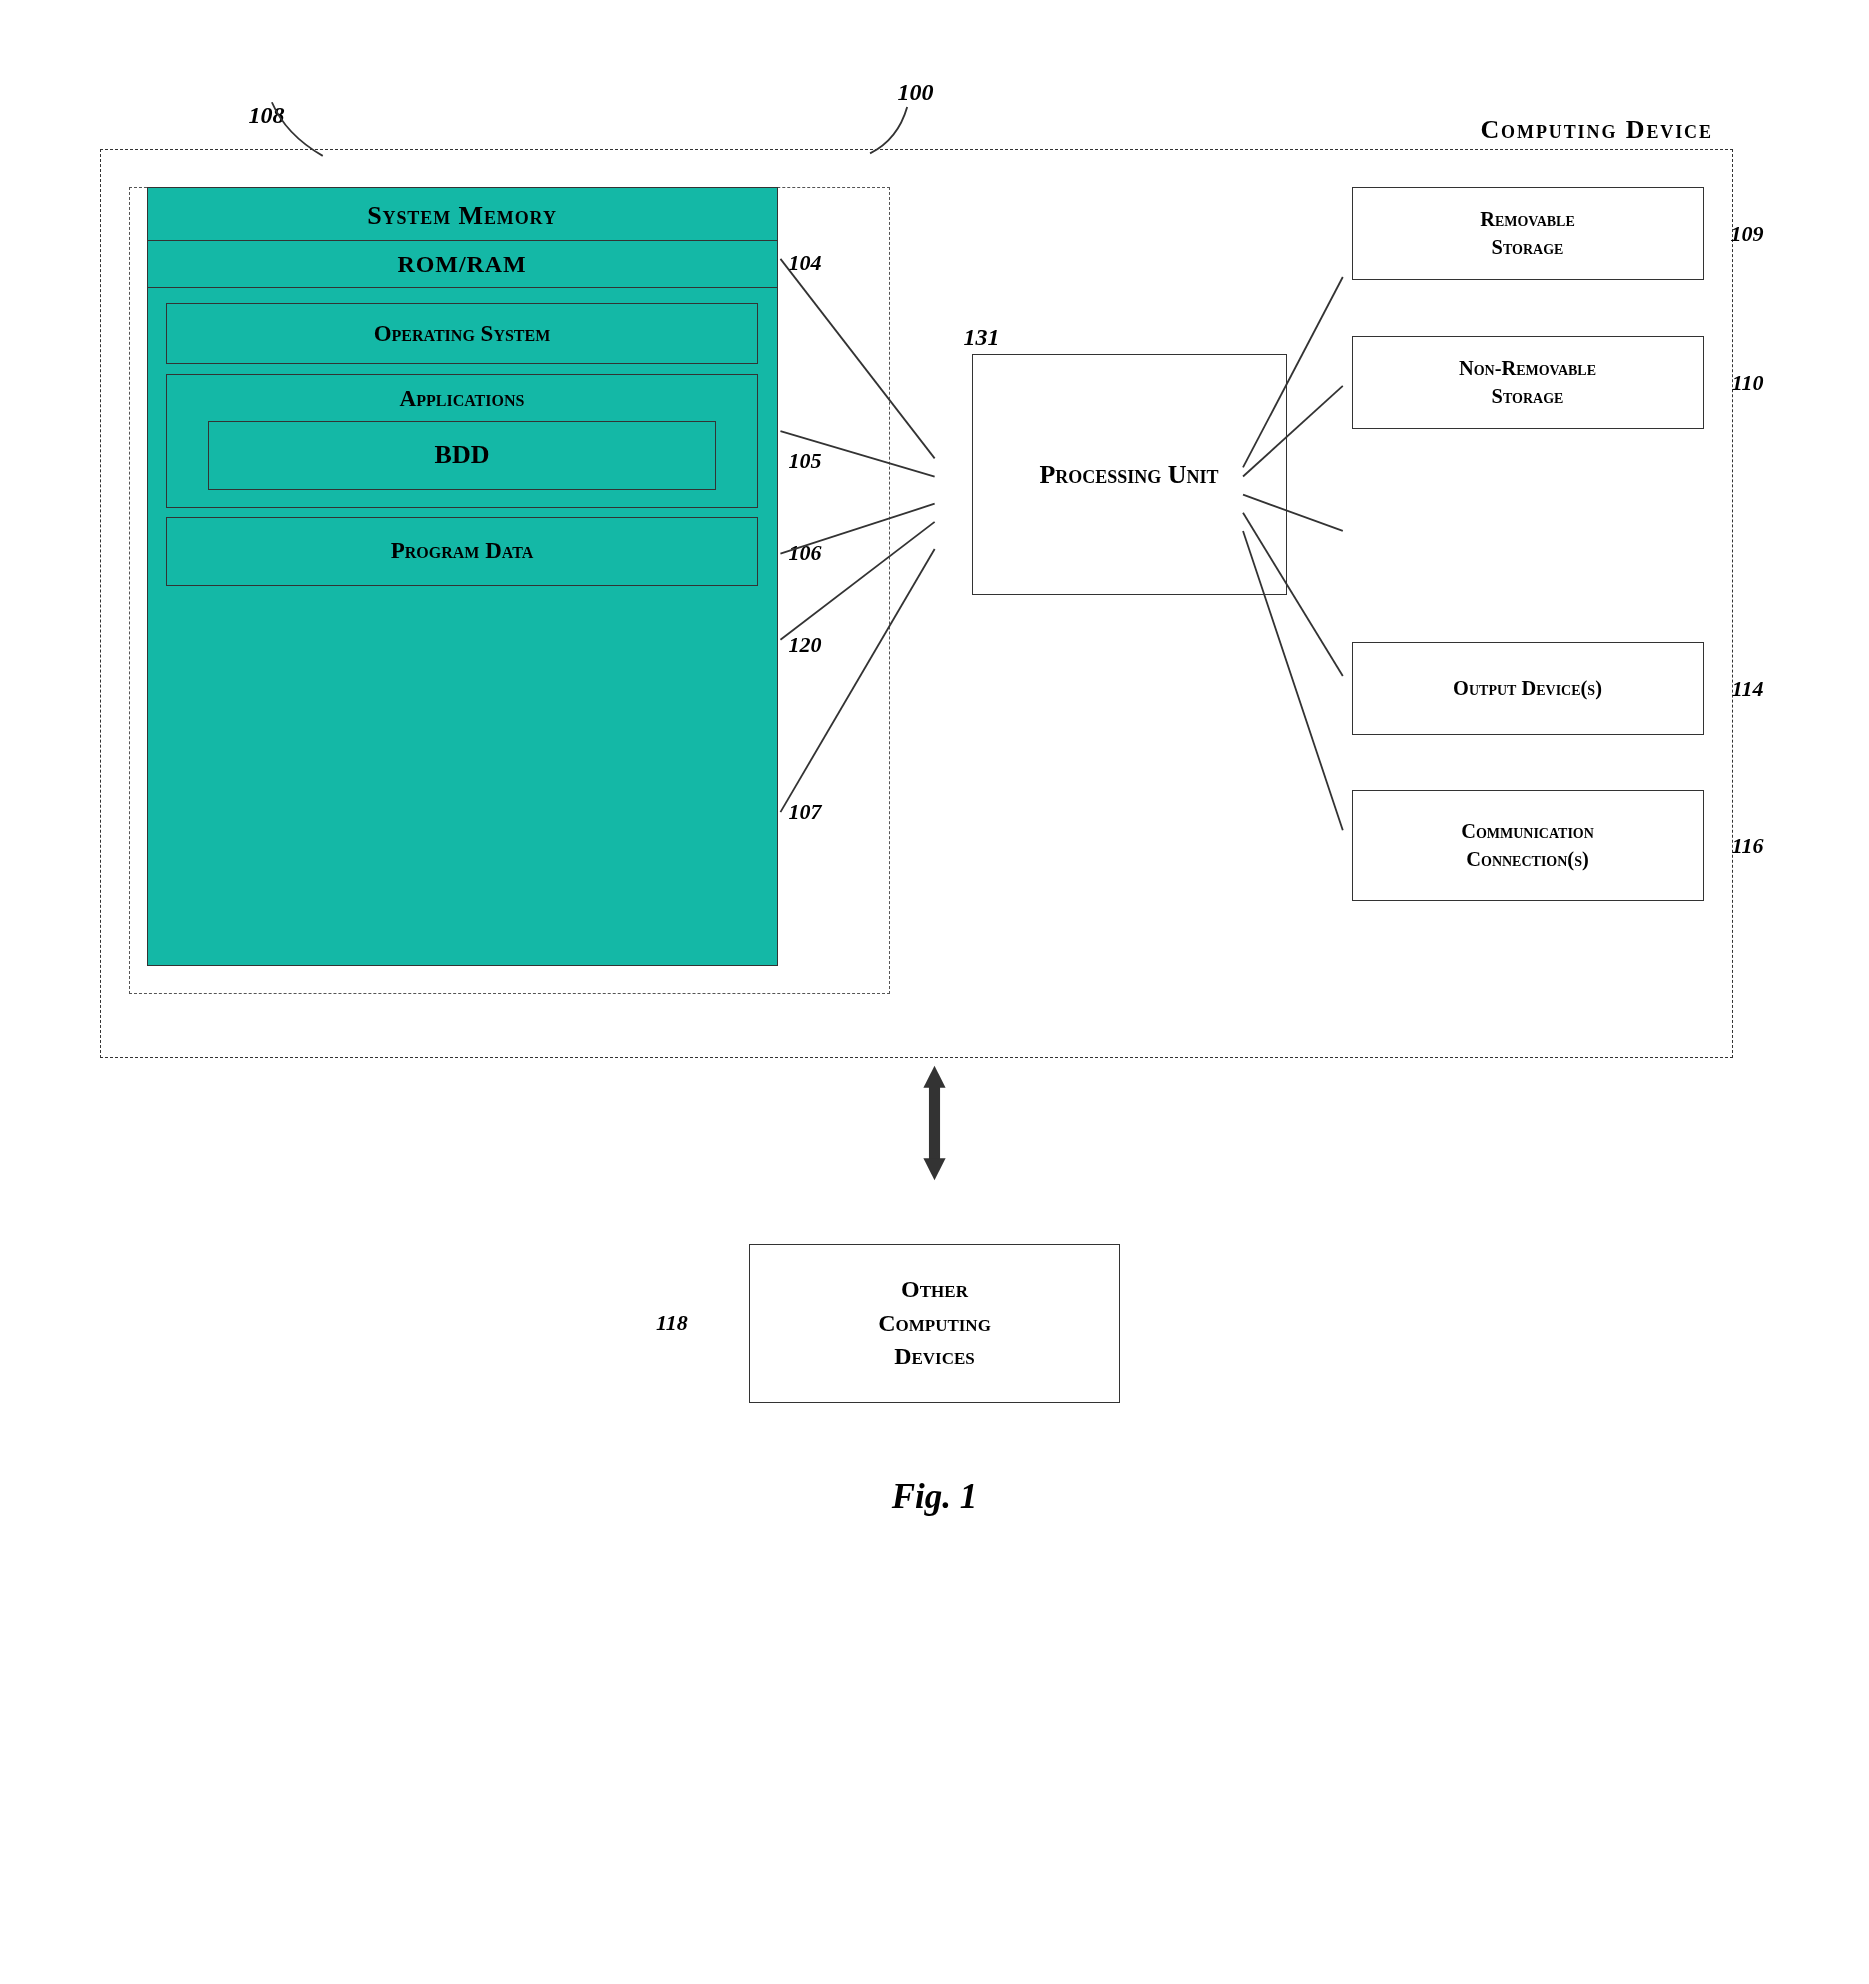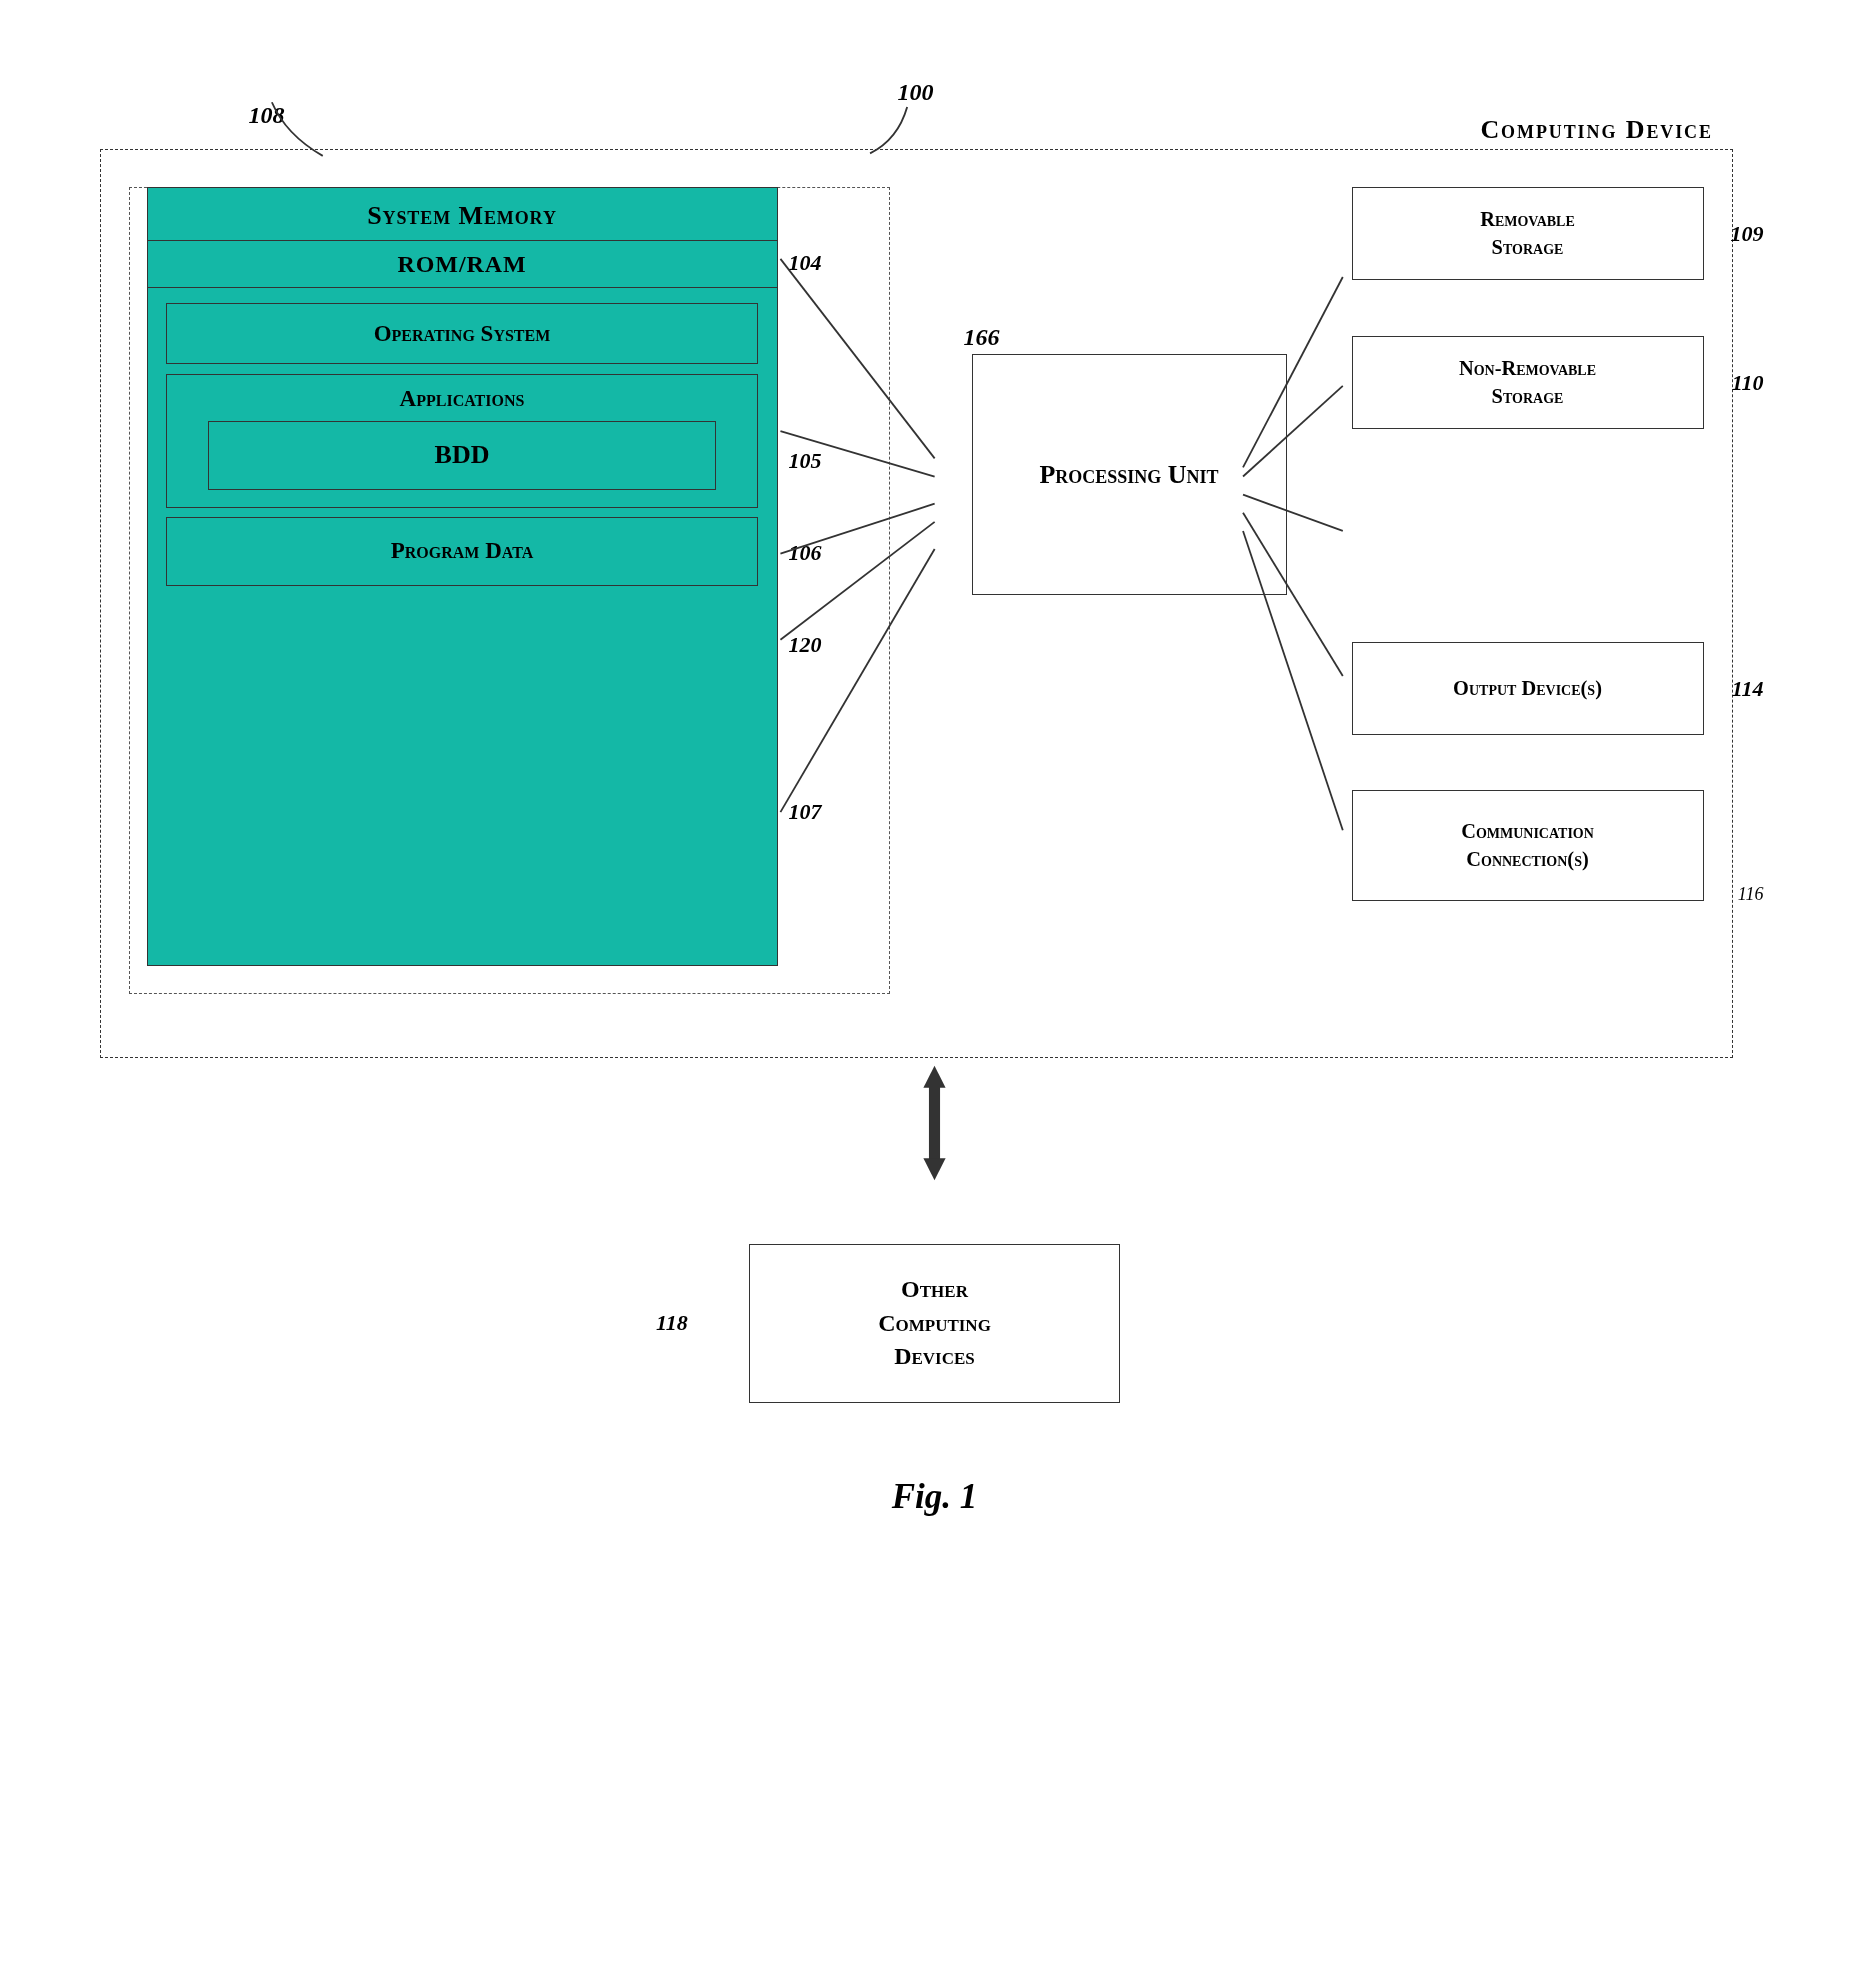--- a/index.html
+++ b/index.html
@@ -292,21 +292,21 @@
 
       <div class="program-data-block">Program Data</div>
     </div>
 
     <div class="label-104">104</div>
     <div class="label-105">105</div>
     <div class="label-106">106</div>
     <div class="label-120">120</div>
     <div class="label-107">107</div>
 
-    <div class="label-102">166</div>
+    <div class="label-102">131</div>
     <div class="processing-unit-box">
       <span class="processing-unit-label">Processing Unit</span>
     </div>
 
     <div style="position:absolute; top:37px; right:28px; width:352px;">
       <div class="right-box">
         <span>Removable<br>Storage</span>
       </div>
       <div style="position:absolute; right:-60px; top:50%; transform:translateY(-50%); font-size:22px; font-weight:bold; font-style:italic;">109</div>
     </div>
@@ -323,21 +323,21 @@
       <div class="right-box">
         <span>Output Device(s)</span>
       </div>
       <div style="position:absolute; right:-60px; top:50%; transform:translateY(-50%); font-size:22px; font-weight:bold; font-style:italic;">114</div>
     </div>
 
     <div style="position:absolute; top:640px; right:28px; width:352px;">
       <div class="right-box" style="min-height:111px;">
         <span>Communication<br>Connection(s)</span>
       </div>
-      <div style="position:absolute; right:-60px; top:50%; transform:translateY(-50%); font-size:18px; font-weight:normal; font-style:italic;margin-top:48px;">116</div>
+      <div style="position:absolute; right:-60px; top:50%; transform:translateY(-50%); font-size:22px; font-weight:bold; font-style:italic;">116</div>
     </div>
 
     <svg class="connectors-svg" viewBox="0 0 1760 1000" xmlns="http://www.w3.org/2000/svg">
 
       <line x1="730" y1="120" x2="900" y2="340" stroke="#333" stroke-width="2"></line>
 
       <line x1="730" y1="310" x2="900" y2="360" stroke="#333" stroke-width="2"></line>
 
       <line x1="730" y1="445" x2="900" y2="390" stroke="#333" stroke-width="2"></line>
 

